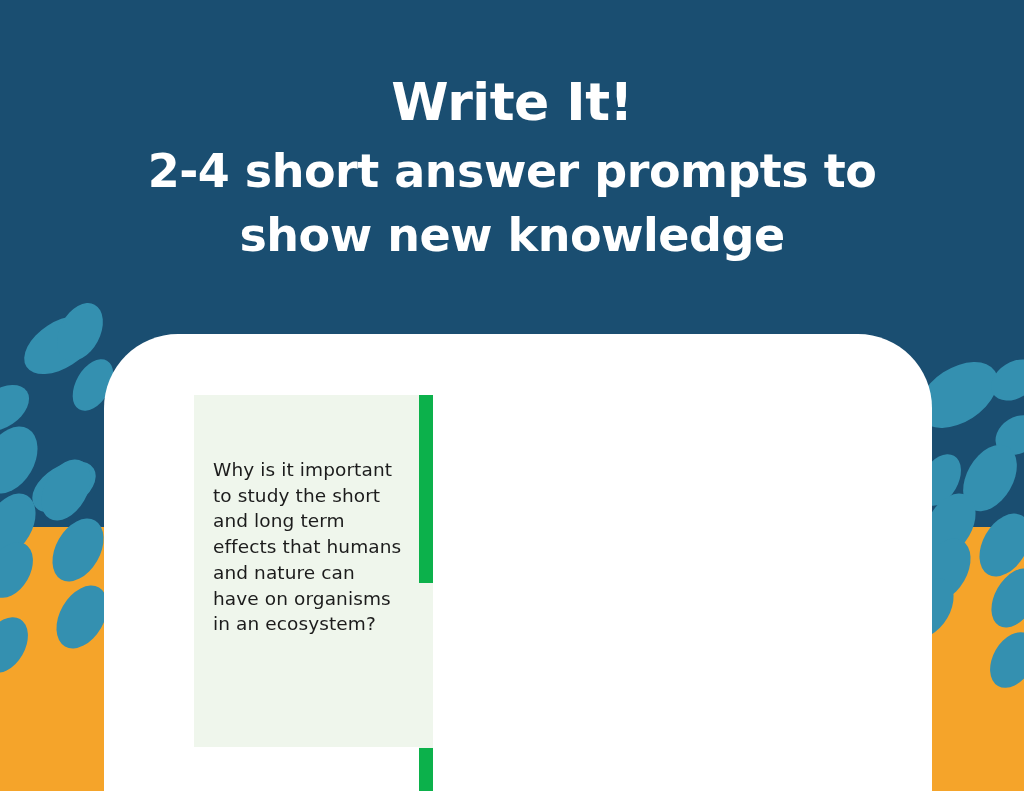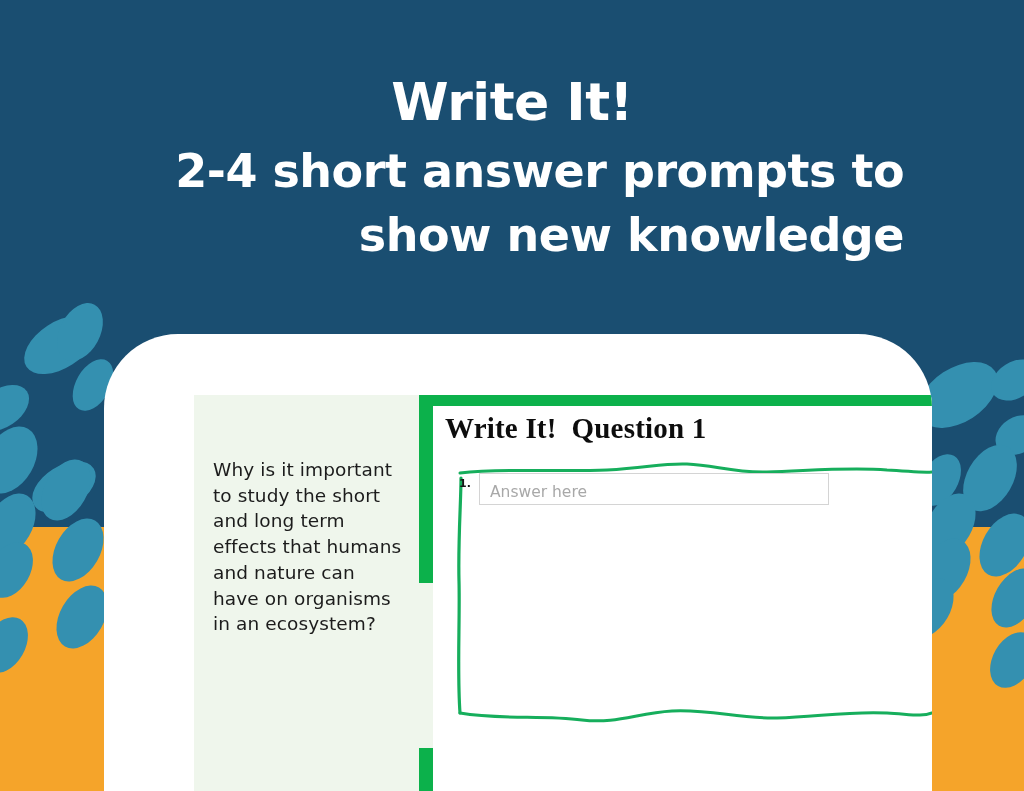--- a/index.html
+++ b/index.html
@@ -67,21 +67,21 @@
     left: 90px;   
     top: 61px;    
     width: 738px; 
     height: 396px;
   }
 
   .slide-left {
     position: absolute;
     left: 0; top: 0;
     width: 225px;
-    height: 396px;
+    height: 352px;
     background: #eff6ec;
   }
   .question-text {
     position: absolute;
     left: 19px;
     top: 62px;
     width: 190px;
     font-size: 18.5px;
     line-height: 25.7px;
     color: #1c1c1c;
@@ -202,21 +202,20 @@
     line-height: 58px;
     letter-spacing: -0.5px;
     margin-top: 73px;
   }
   .headline .line2 {
     font-size: 46px;
     line-height: 64px;
     letter-spacing: -0.5px;
     margin-top: 8px;
     padding: 0 120px;
-    text-align: right;
   }
 </style>
 </head>
 <body>
 
 <div id="stage">
 
   <div class="band-navy"></div>
   <div class="band-orange"></div>
 
@@ -254,42 +253,20 @@
 
         <div class="slide-left">
           <div class="question-text">Why is it important to study the short and long term effects that humans and nature can have on organisms in an ecosystem?</div>
         </div>
 
         <div class="divider">
           <div class="seg-top"></div>
           <div class="seg-bottom"></div>
         </div>
 
-        <div class="slide-right">
-          <div class="green-topbar"></div>
-          <div class="doc-title">Write It!  Question 1</div>
-
-          <div class="answer-area">
-            <svg viewBox="0 0 485 290" preserveAspectRatio="none">
-              <path d="M 14 17 C 14 40, 11 80, 12 120 C 13 160, 10 210, 13 252
-                       L 13 252" fill="none" stroke="#16ae5c" stroke-width="3.2" stroke-linecap="round"></path>
-              <path d="M 13 12 C 60 7, 110 11, 160 9 C 200 7, 215 2, 240 3
-                       C 268 4, 285 12, 320 11 C 360 10, 400 6, 440 9
-                       C 462 10, 475 12, 485 11" fill="none" stroke="#16ae5c" stroke-width="3" stroke-linecap="round"></path>
-              <path d="M 13 252 C 55 259, 95 254, 135 259 C 170 263, 190 252, 225 250
-                       C 265 248, 290 258, 330 257 C 370 256, 400 250, 440 252
-                       C 462 253, 475 256, 485 252" fill="none" stroke="#16ae5c" stroke-width="3" stroke-linecap="round"></path>
-            </svg>
-
-            <div class="answer-row">
-              <div class="answer-num">1.</div>
-              <input class="answer-input" type="text" placeholder="Answer here" style="">
-            </div>
-          </div>
-        </div>
 
       </div>
     </div>
   </div>
 
   <div class="headline">
     <div class="line1">Write It!</div>
     <div class="line2">2-4 short answer prompts to show new knowledge</div>
   </div>
 

